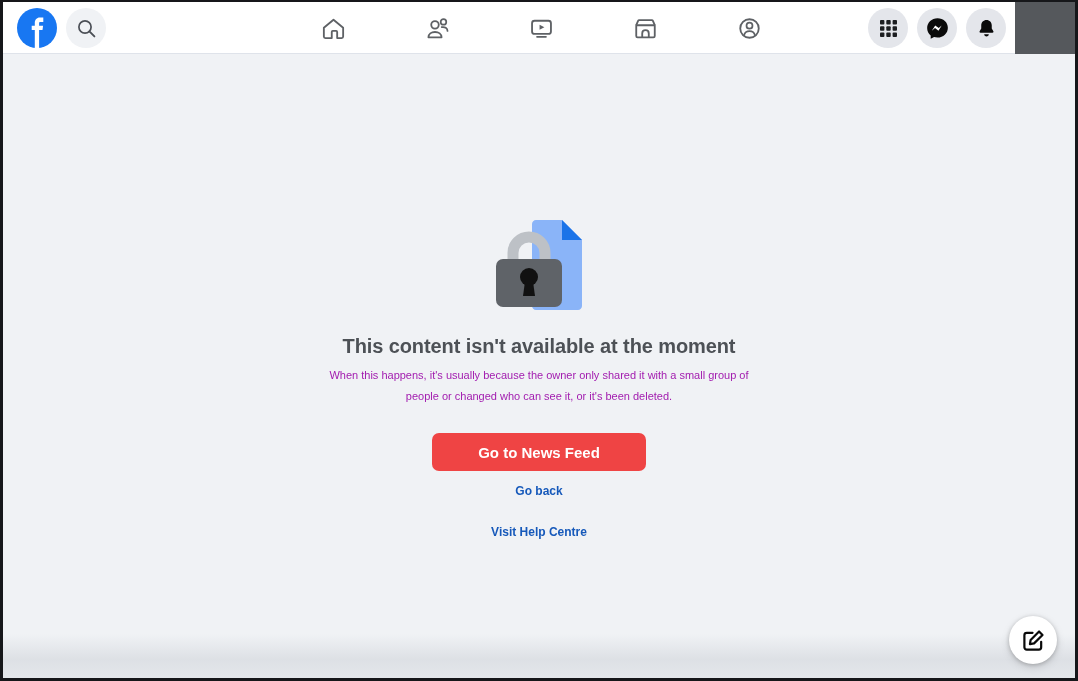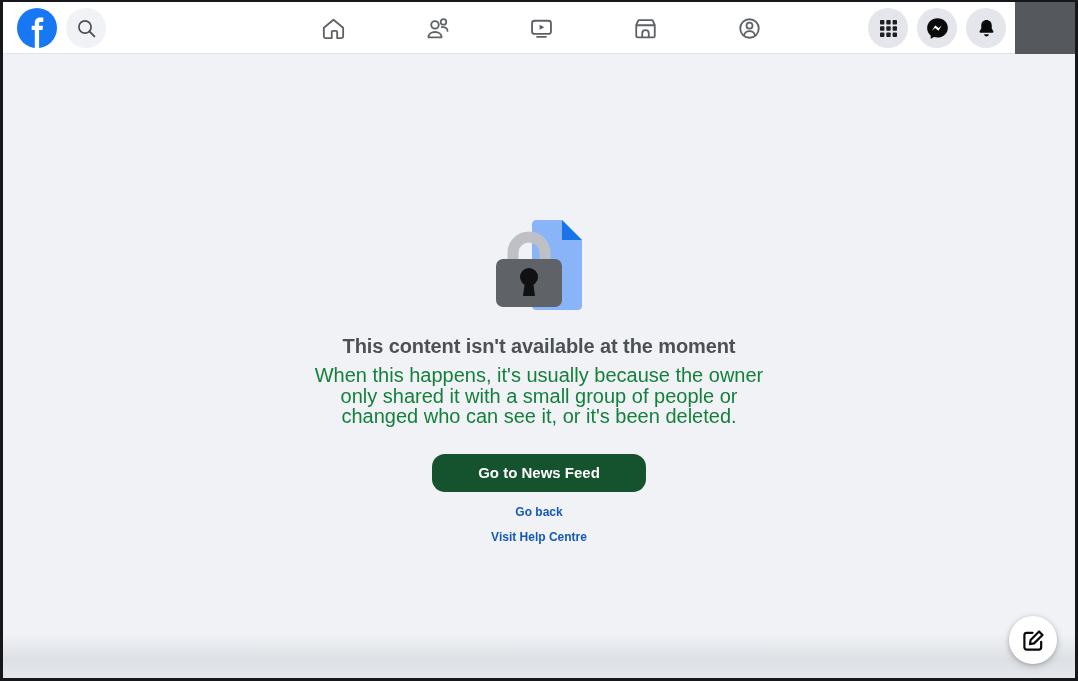--- a/index.html
+++ b/index.html
@@ -129,50 +129,50 @@
   #heading {
     margin: 21px 0 0 0;
     font-size: 20px;
     font-weight: bold;
     color: #4d5156;
     letter-spacing: -0.1px;
   }
   #body-text {
     margin: 7px auto 0 auto;
     width: 452px;
-    font-size: 20px;
+    font-size: 11px;
     line-height: 20.5px;
-    color: #15803d;
+    color: #a21caf;
   }
 
   #primary-btn {
     margin: 27px auto 0 auto;
     width: 214px;
     height: 38px;
-    background: #14532d;
+    background: #ef4444;
     border: none;
-    border-radius: 13px;
+    border-radius: 7px;
     color: #ffffff;
     font-size: 15px;
     font-weight: bold;
     font-family: "Liberation Sans", sans-serif;
     cursor: pointer;
     display: block;
   }
 
   .sec-link {
     display: block;
     margin: 13px auto 0 auto;
     font-size: 12px;
     font-weight: bold;
     color: #1659ba;
     text-decoration: none;
     cursor: pointer;
   }
-  #link-help { margin-top: 11px; }
+  #link-help { margin-top: 27px; }
 
   
   #compose-fab {
     position: absolute;
     right: 18px;
     bottom: 16px;
     width: 48px;
     height: 48px;
     border-radius: 50%;
     background: #ffffff;

